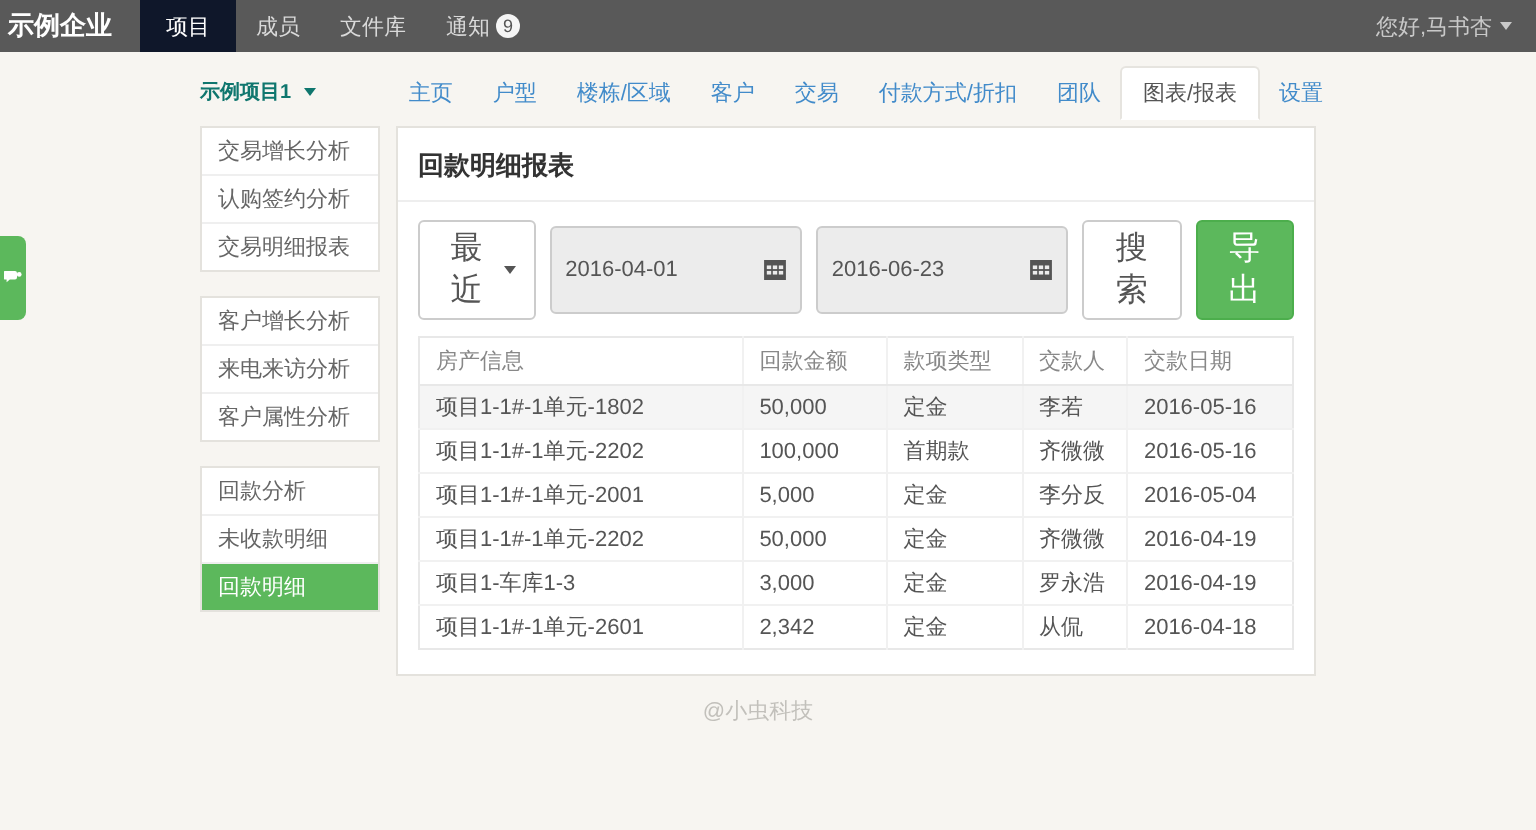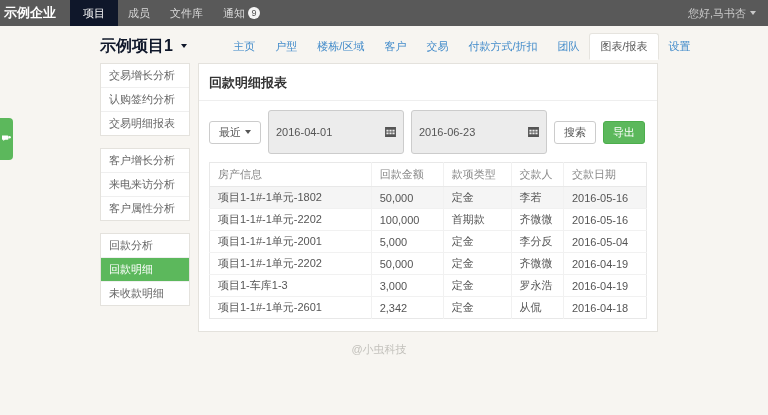--- a/index.html
+++ b/index.html
@@ -11,40 +11,40 @@
   .brand { color:#fff; font-weight:bold; font-size:13px; display:flex; align-items:center; padding:0 14px 0 4px; }
   .topmenu { display:flex; align-items:stretch; }
   .topmenu-item { display:flex; align-items:center; padding:0 10px; cursor:pointer; font-size:11px; }
   .topmenu-item.active { background:#0f172a; color:#fff; padding:0 13px; }
   .badge { background:#f5f5f5; color:#555; border-radius:50%; width:12px; height:12px; font-size:9px; line-height:12px; text-align:center; margin-left:3px; display:inline-block; }
   .topbar-right { margin-left:auto; display:flex; align-items:center; padding-right:12px; color:#c9c9c9; }
   .caret { display:inline-block; width:0; height:0; border-left:3px solid transparent; border-right:3px solid transparent; border-top:4px solid currentColor; margin-left:4px; vertical-align:middle; }
 
   
   .subnav { margin:7px 0 0 100px; height:26px; display:flex; align-items:center; }
-  .project-switcher { font-weight:bold; color:#0f172a; font-size:16px; margin-right:36px; cursor:pointer; }
+  .project-switcher { font-weight:bold; color:#0f766e; font-size:10px; margin-right:36px; cursor:pointer; }
   .subnav-tabs { display:flex; align-items:center; height:26px; }
   .subnav-tab { color:#428bca; padding:5px 10px; cursor:pointer; white-space:nowrap; }
   .subnav-tab.active { background:#fff; color:#555; border:1px solid #e6e4df; border-bottom-color:#fff; border-radius:3px 3px 0 0; }
 
   
   .content { margin-left:100px; width:558px; display:flex; gap:8px; margin-top:4px; }
 
   
   .sidebar { width:90px; flex:none; }
   .side-group { background:#fff; border:1px solid #e4e2dd; margin-bottom:12px; }
   .side-item { padding:4px 8px; color:#666; border-bottom:1px solid #efefef; cursor:pointer; white-space:nowrap; }
   .side-item:last-child { border-bottom:none; }
   .side-item.active { background:#5cb85c; color:#fff; }
 
   
   .panel { flex:1; background:#fff; border:1px solid #e4e2dd; align-self:flex-start; }
   .panel-title { font-size:13px; font-weight:bold; color:#333; padding:10px 10px 8px; border-bottom:1px solid #eee; }
   .filterbar { display:flex; align-items:center; gap:7px; padding:9px 10px 8px; }
-  .btn { border:1px solid #ccc; background:#fff; border-radius:3px; font-size:11px; color:#555; padding:3px 9px; cursor:pointer; display:inline-flex; align-items:center; }
+  .btn { border:1px solid #ccc; background:#fff; border-radius:3px; font-size:16px; color:#555; padding:3px 9px; cursor:pointer; display:inline-flex; align-items:center; }
   .btn-green { background:#5cb85c; border-color:#4cae4c; color:#fff; }
   .date-input { width:136px; background:#ececec; border:1px solid #ccc; border-radius:3px; display:flex; align-items:center; justify-content:space-between; padding:15px 7px; color:#555; cursor:pointer; }
   .cal-icon { width:11px; height:10px; display:inline-block; }
 
   
   .tablewrap { padding:0 10px 12px; }
   table { width:100%; border-collapse:collapse; table-layout:fixed; border:1px solid #e8e8e8; }
   th { text-align:left; font-weight:normal; color:#888; padding:4px 8px; border-bottom:1px solid #e8e8e8; border-left:1px solid #f1f1f1; white-space:nowrap; overflow:hidden; }
   td { padding:3px 8px; color:#555; border-bottom:1px solid #f1f1f1; border-left:1px solid #f1f1f1; white-space:nowrap; overflow:hidden; }
   th:first-child, td:first-child { border-left:none; }
@@ -108,22 +108,22 @@
         <div class="side-item">认购签约分析</div>
         <div class="side-item">交易明细报表</div>
       </div>
       <div class="side-group">
         <div class="side-item">客户增长分析</div>
         <div class="side-item">来电来访分析</div>
         <div class="side-item">客户属性分析</div>
       </div>
       <div class="side-group">
         <div class="side-item">回款分析</div>
+        <div class="side-item">未收款明细</div>
         <div class="side-item active">回款明细</div>
-        <div class="side-item">未收款明细</div>
       </div>
     </div>
 
   <div class="panel">
     <div class="panel-title">回款明细报表</div>
 
     <div class="filterbar">
       <button class="btn">
         <span>最近</span>
         <span class="caret"></span>

